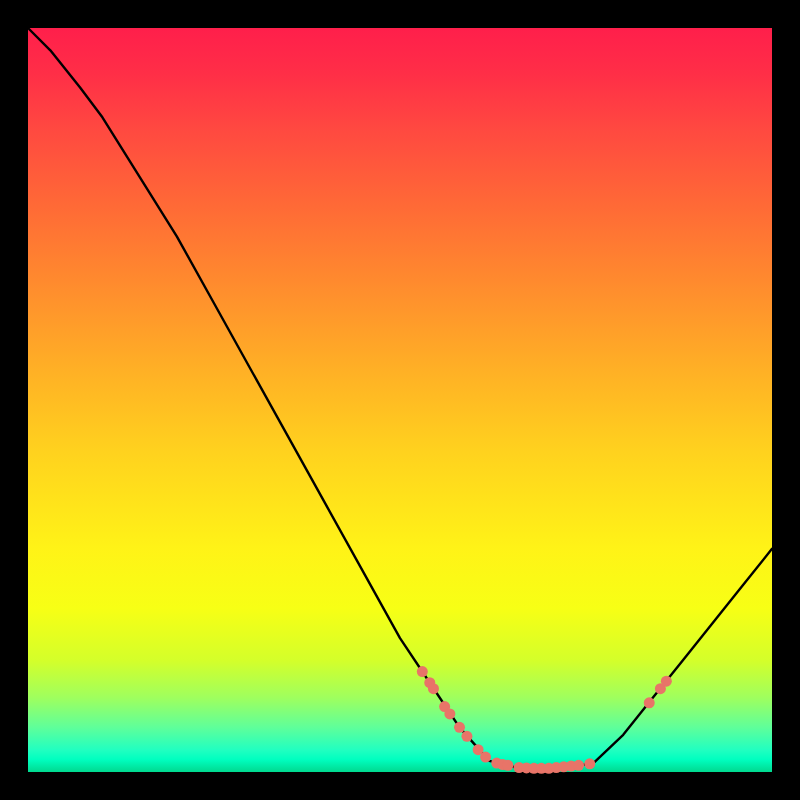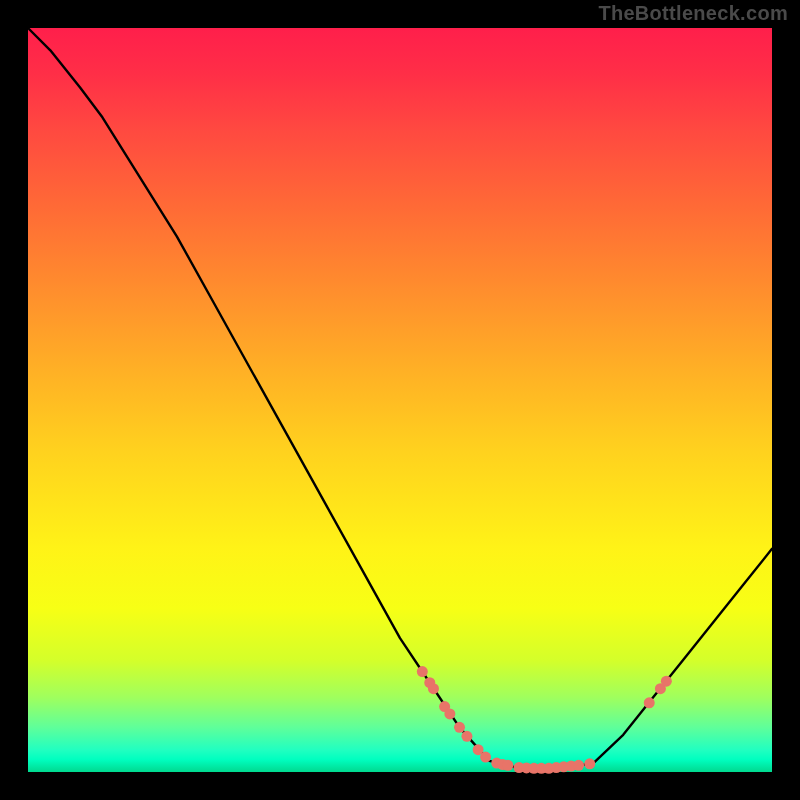--- a/index.html
+++ b/index.html
@@ -58,21 +58,20 @@
     top: 0;
     width: 744px;
     height: 744px;
     overflow: visible;
   }
 </style>
 </head>
 <body>
 
 <div class="frame">
-  <div class="watermark">TheBottleneck.com</div>
 
   <div class="plot-area">
     <svg class="curve" viewBox="0 0 744 744" preserveAspectRatio="none">
       <path id="curve-path" fill="none" stroke-width="2.4" stroke-linejoin="round" stroke-linecap="round" d="M0.00 0.00 L22.32 22.32 L52.08 59.52 L74.40 89.28 L111.60 148.80 L148.80 208.32 L186.00 275.28 L223.20 342.24 L260.40 409.20 L297.60 476.16 L334.80 543.12 L372.00 610.08 L401.76 654.72 L431.52 699.36 L461.28 732.84 L491.04 740.28 L535.68 740.28 L565.44 735.07 L595.20 706.80 L624.96 669.60 L654.72 632.40 L684.48 595.20 L714.24 558.00 L744.00 520.80" stroke="#000000"></path>
       <g id="markers-group">
           <circle cx="394.32" cy="643.56" r="5.5" fill="#e87468"></circle>
           <circle cx="401.76" cy="654.72" r="5.5" fill="#e87468"></circle>
           <circle cx="405.48" cy="660.67" r="5.5" fill="#e87468"></circle>
           <circle cx="416.64" cy="678.53" r="5.5" fill="#e87468"></circle>
           <circle cx="421.85" cy="685.97" r="5.5" fill="#e87468"></circle>

